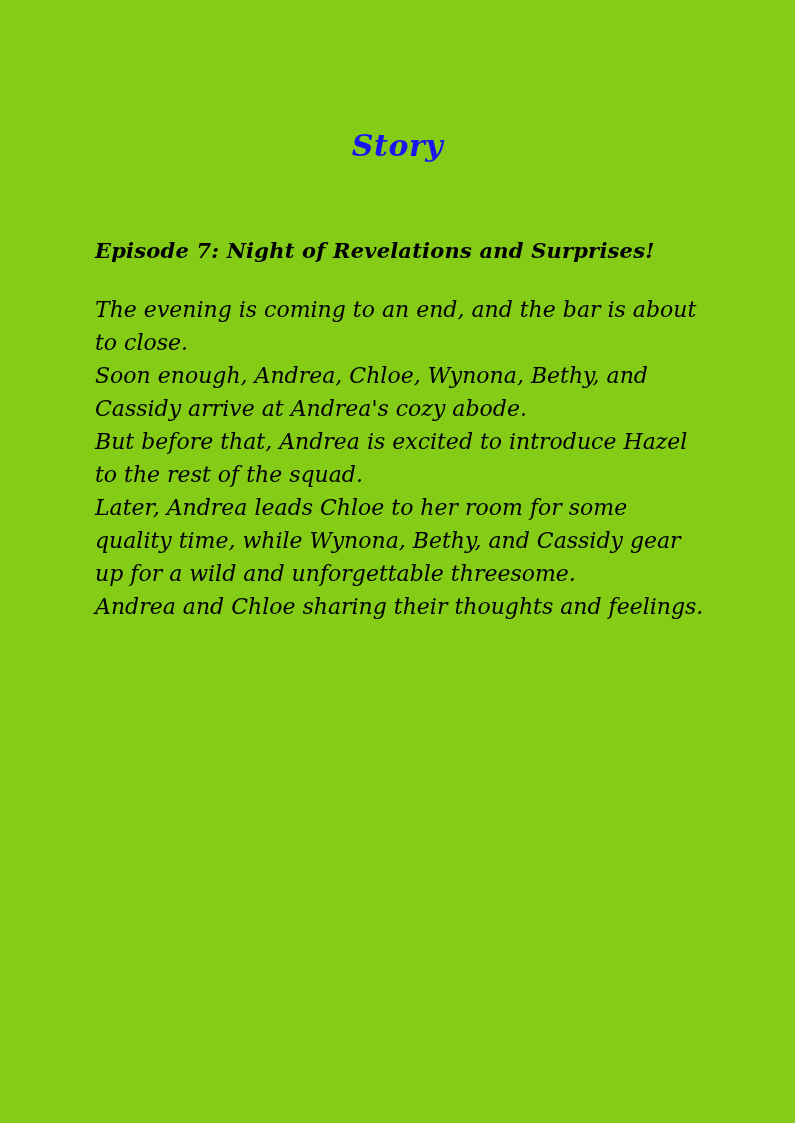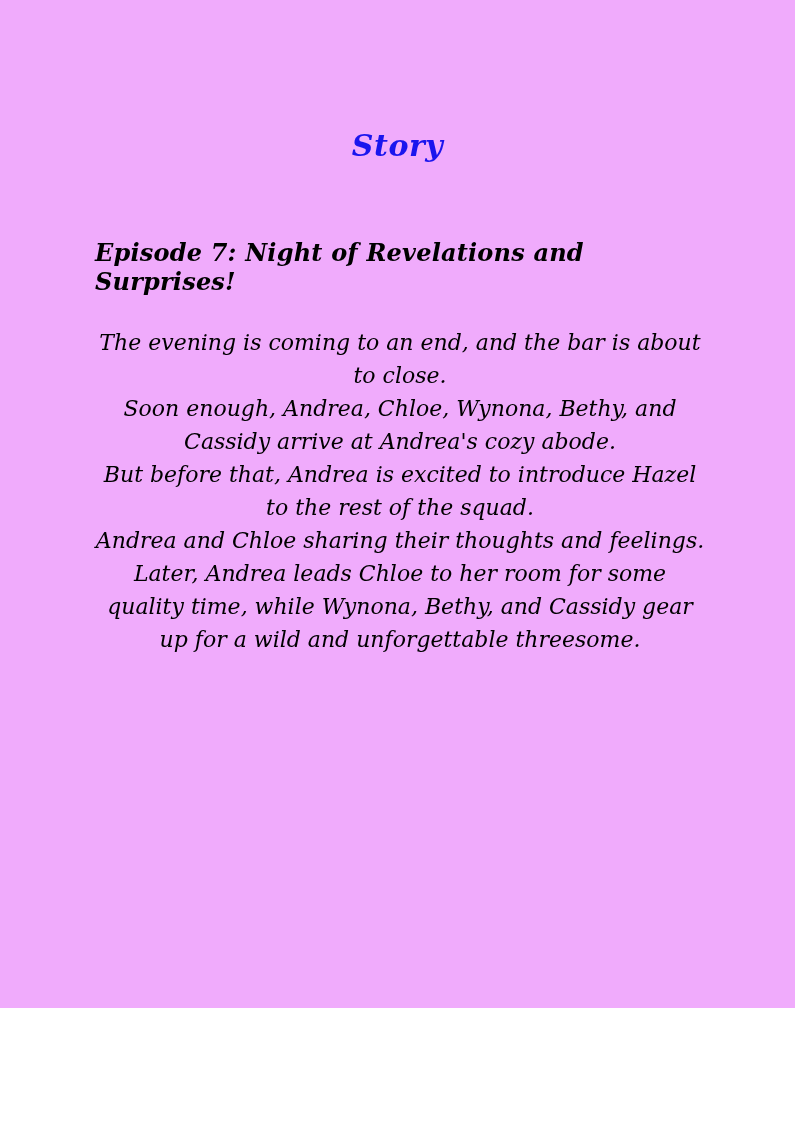--- a/index.html
+++ b/index.html
@@ -9,22 +9,22 @@
   }
   body {
     width: 795px;
     height: 1123px;
     font-family: "DejaVu Serif", serif;
     overflow: hidden;
   }
   .page {
     position: relative;
     width: 795px;
-    height: 1008px;
-    background: #f0abfc;
+    height: 1123px;
+    background: #84cc16;
     box-sizing: border-box;
   }
   .doc-title {
     position: absolute;
     top: 128px;
     left: 0;
     width: 795px;
     text-align: center;
     color: #1a15ee;
     font-family: "DejaVu Serif", serif;
@@ -36,50 +36,49 @@
   .body-block {
     position: absolute;
     top: 238px;
     left: 95px;
     width: 610px;
   }
   .episode-heading {
     font-family: "DejaVu Serif", serif;
     font-style: italic;
     font-weight: bold;
-    font-size: 24px;
+    font-size: 21px;
     color: #000000;
     margin: 0 0 30px 0;
     letter-spacing: 0.2px;
   }
   .story-body {
     font-family: "DejaVu Serif", serif;
     font-style: italic;
     font-size: 22px;
     line-height: 33px;
     color: #000000;
   }
   .story-line {
     display: block;
-    text-align: center;
   }
 </style>
 </head>
 <body>
 
 <div class="page">
 
   <div class="doc-title">Story</div>
 
   <div class="body-block">
 
     <div class="episode-heading">Episode 7: Night of Revelations and Surprises!</div>
 
     <div class="story-body">
       <span class="story-line">The evening is coming to an end, and the bar is about to close.</span>
       <span class="story-line">Soon enough, Andrea, Chloe, Wynona, Bethy, and Cassidy arrive at Andrea's cozy abode.</span>
       <span class="story-line">But before that, Andrea is excited to introduce Hazel to the rest of the squad.</span>
+      <span class="story-line">Later, Andrea leads Chloe to her room for some quality time, while Wynona, Bethy, and Cassidy gear up for a wild and unforgettable threesome.</span>
       <span class="story-line">Andrea and Chloe sharing their thoughts and feelings.</span>
-      <span class="story-line">Later, Andrea leads Chloe to her room for some quality time, while Wynona, Bethy, and Cassidy gear up for a wild and unforgettable threesome.</span>
     </div>
 
   </div>
 </div>
 
 </body></html>

